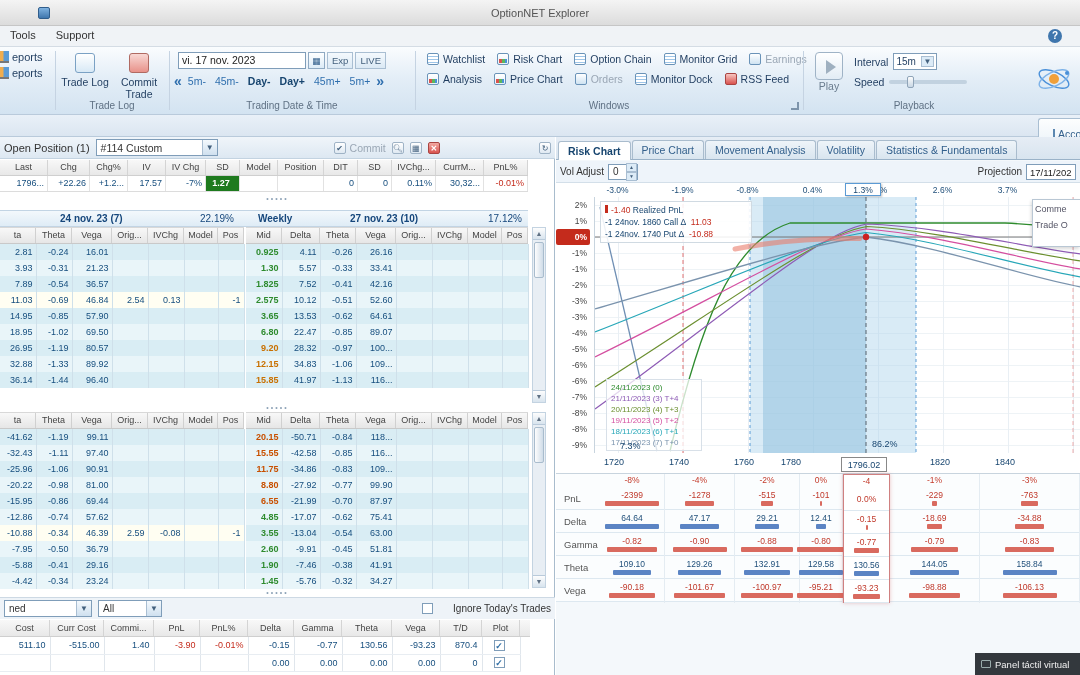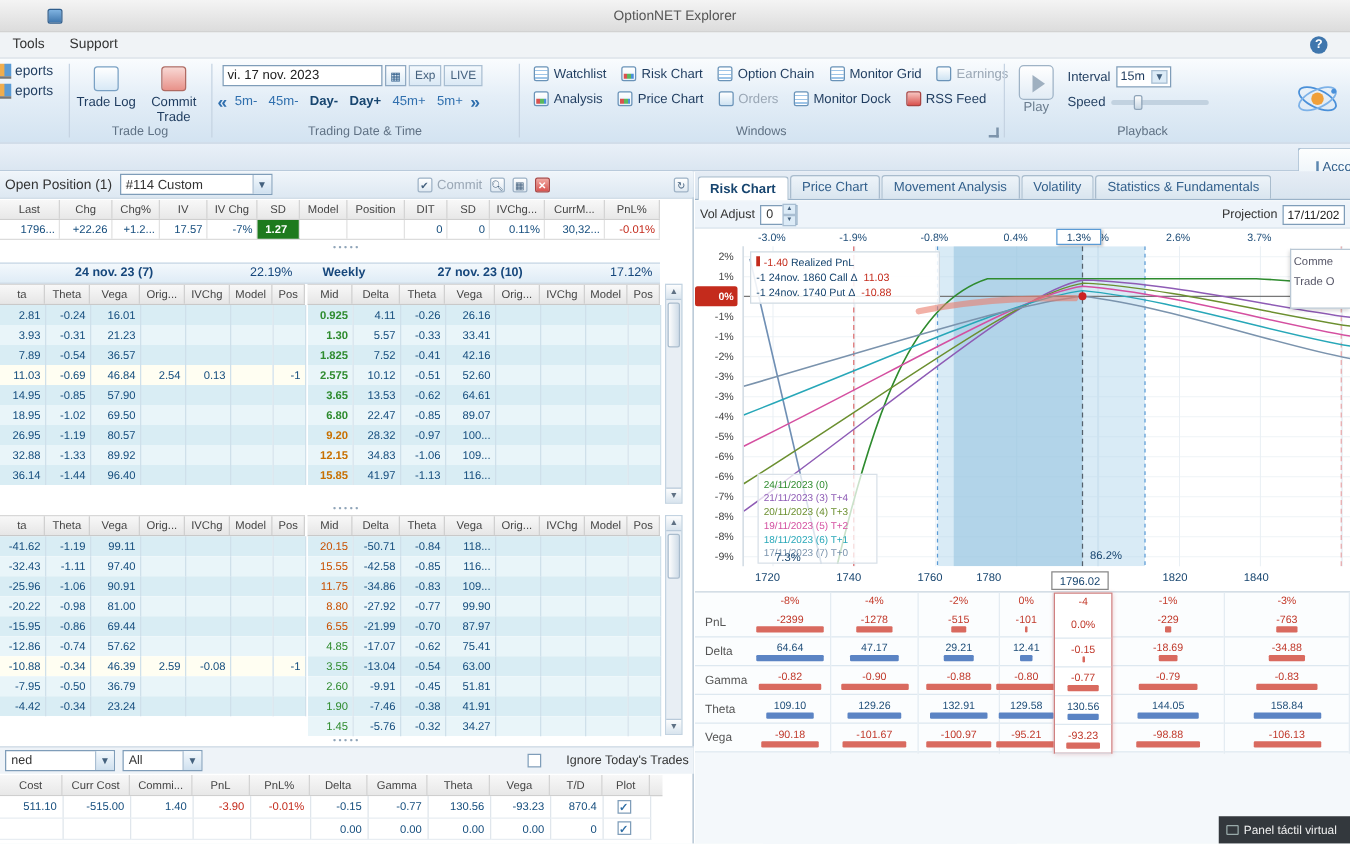--- a/index.html
+++ b/index.html
@@ -122,21 +122,21 @@
 .rcols span:nth-child(2),table.rt td:nth-child(2){width:38px}
 .rcols span:nth-child(3),table.rt td:nth-child(3){width:36px}
 .rcols span:nth-child(4),table.rt td:nth-child(4){width:40px}
 .rcols span:nth-child(5),table.rt td:nth-child(5){width:36px}
 .rcols span:nth-child(6),table.rt td:nth-child(6){width:36px}
 .rcols span:nth-child(7),table.rt td:nth-child(7){width:34px}
 .rcols span:nth-child(8),table.rt td:nth-child(8){width:26px}
 #t1r td:first-child{font-weight:bold}
 #t1r tr:nth-child(-n+6) td:first-child{color:#2e8b2e}
 #t1r tr:nth-child(n+7) td:first-child{color:#c87000}
-#t2r td:first-child{font-weight:normal}
+#t2r td:first-child{font-weight:bold}
 #t2r tr:nth-child(-n+5) td:first-child{color:#c85000}
 #t2r tr:nth-child(n+6) td:first-child{color:#2e8b2e}
 .sb{position:absolute;width:14px;background:#e8eef4;border:1px solid #c3d3e1}
 .sb .sbtn{height:12px;background:linear-gradient(#fdfdfd,#d8e4ee);border-bottom:1px solid #b9cada;font-size:7px;color:#5f7184;text-align:center;line-height:12px}
 .sb .sbtn.bottom{border-top:1px solid #b9cada;border-bottom:none;position:absolute;bottom:0;left:0;right:0}
 .sb .thumb{position:absolute;left:1px;right:1px;top:14px;height:36px;background:linear-gradient(90deg,#fdfdfd,#cfdce8);border:1px solid #a9bccd;border-radius:2px}
 
 #filters{position:absolute;left:0;top:460px;width:555px;height:22px;background:#eef3f8;border-top:1px solid #cdd9e4;display:flex;align-items:center;gap:6px;padding:0 4px;font-size:10px}
 .ddbox{height:17px;border:1px solid #7f9db9;background:#fff;display:inline-flex;align-items:center;justify-content:space-between;padding-left:4px;font-size:10px;color:#333}
 .ddbox .arrow{width:15px;height:15px;background:linear-gradient(#f4f9fd,#cfe0ef);border-left:1px solid #a9bed2;font-size:8px;text-align:center;line-height:15px;color:#44617e}
@@ -714,20 +714,29 @@
                   <td>46.39</td>
                   <td>2.59</td>
                   <td>-0.08</td>
                   <td></td>
                   <td>-1</td>
                 </tr>
                 <tr>
                   <td>-7.95</td>
                   <td>-0.50</td>
                   <td>36.79</td>
+                  <td></td>
+                  <td></td>
+                  <td></td>
+                  <td></td>
+                </tr>
+                <tr>
+                  <td>-5.88</td>
+                  <td>-0.41</td>
+                  <td>29.16</td>
                   <td></td>
                   <td></td>
                   <td></td>
                   <td></td>
                 </tr>
                 <tr>
                   <td>-4.42</td>
                   <td>-0.34</td>
                   <td>23.24</td>
                   <td></td>

